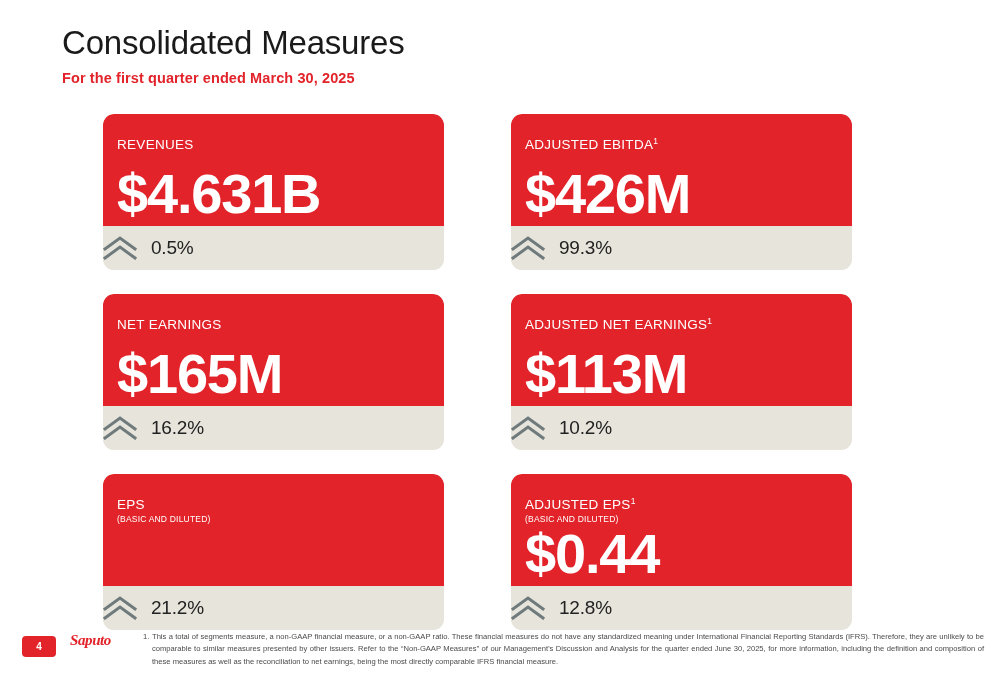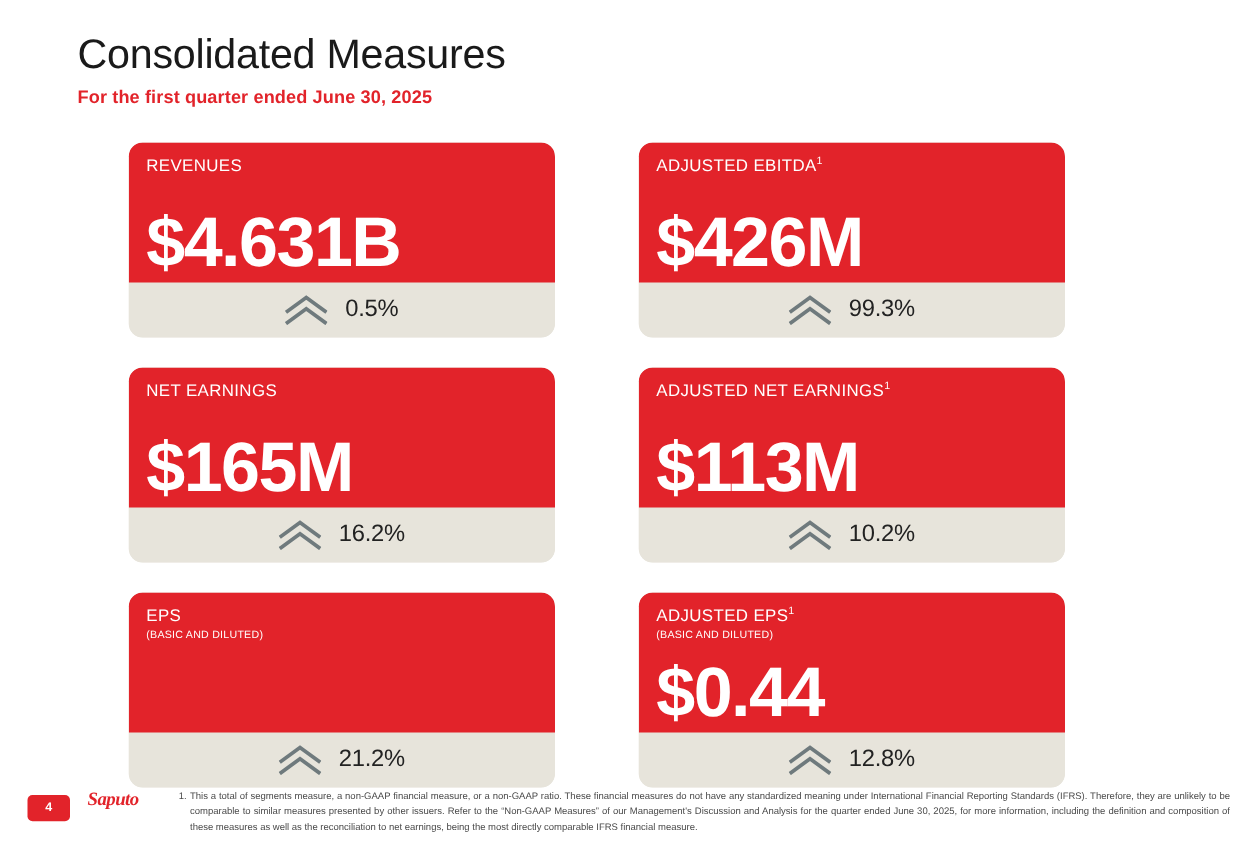--- a/index.html
+++ b/index.html
@@ -59,21 +59,21 @@
   .card {
     width: 341px;
     border-radius: 11px;
     overflow: hidden;
     background: #e7e4db;
   }
 
   .card-body {
     background: #e2232a;
     border-radius: 11px 11px 0 0;
-    padding: 12px 0 0 14px;
+    padding: 24px 0 0 14px;
     height: 112px;
     position: relative;
   }
 
   .card-label {
     font-size: 13.5px;
     font-weight: 400;
     color: #ffffff;
     letter-spacing: 0.3px;
     line-height: 1.1;
@@ -110,21 +110,21 @@
     line-height: 1;
     white-space: nowrap;
   }
 
   .card-footer {
     background: #e7e4db;
     border-radius: 0 0 11px 11px;
     height: 44px;
     display: flex;
     align-items: center;
-    justify-content: center;
+    justify-content: flex-start;
     gap: 14px;
   }
 
   .chevron-icon {
     display: block;
     width: 34px;
     height: 24px;
     flex: none;
   }
 
@@ -182,21 +182,21 @@
     top: 0;
   }
 </style>
 </head>
 <body>
 
 <div class="slide">
 
   <div class="header">
     <div class="slide-title">Consolidated Measures</div>
-    <div class="slide-subtitle">For the first quarter ended June 30, 2025</div>
+    <div class="slide-subtitle">For the first quarter ended March 30, 2025</div>
   </div>
 
   <div class="card-grid" id="card-grid">
       <div class="card">
         <div class="card-body">
           <div class="card-label">REVENUES</div>
           <div class="card-value">$4.631B</div>
         </div>
         <div class="card-footer">
           <svg class="chevron-icon" viewBox="0 0 34 24">

